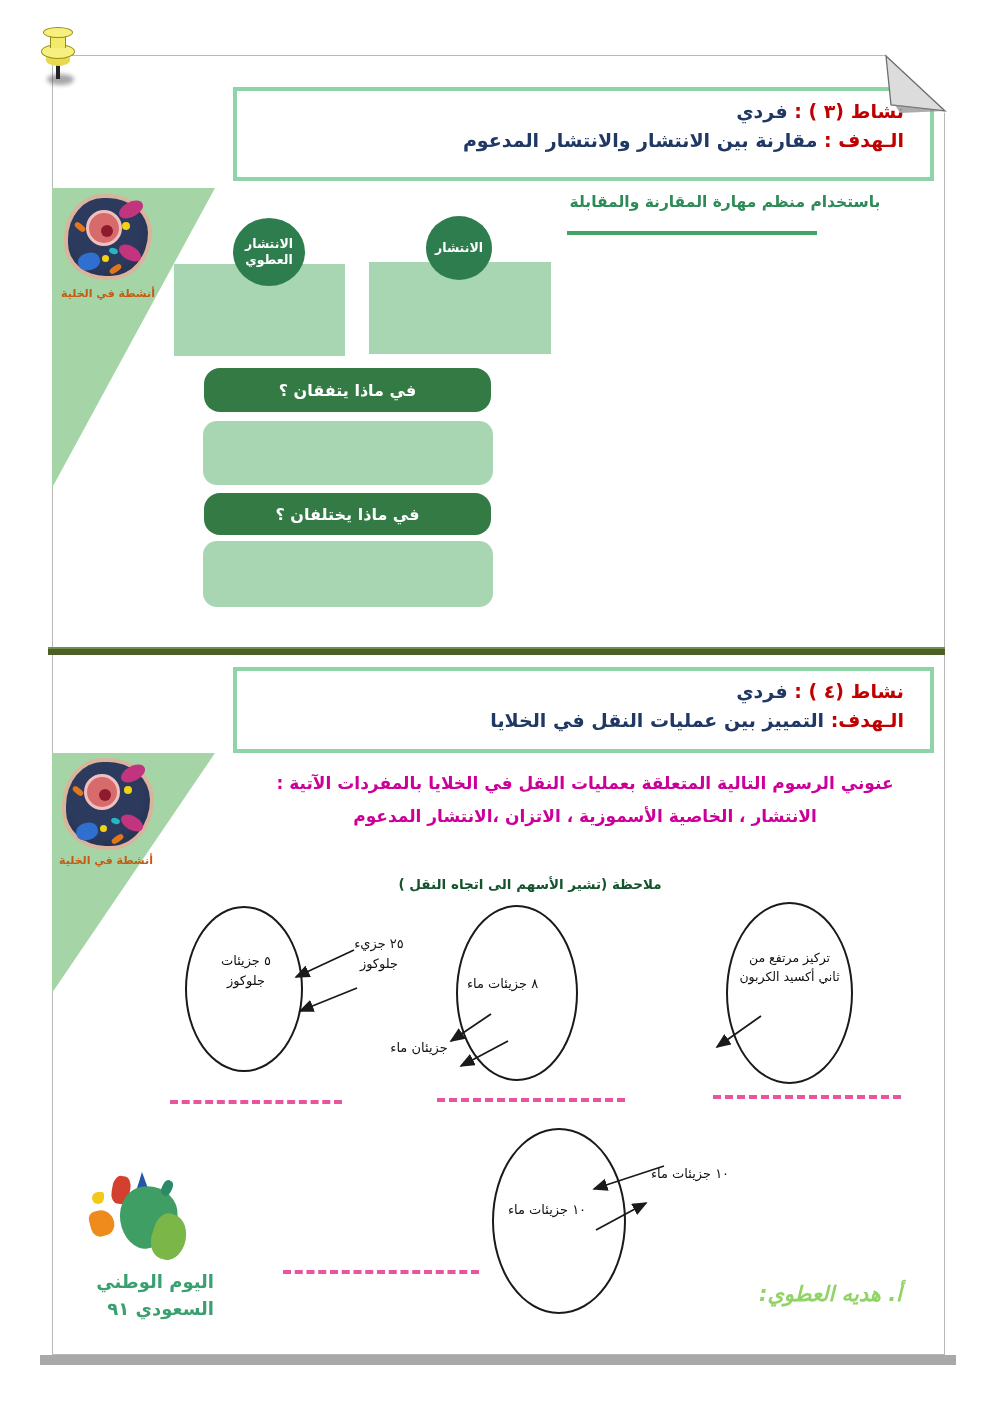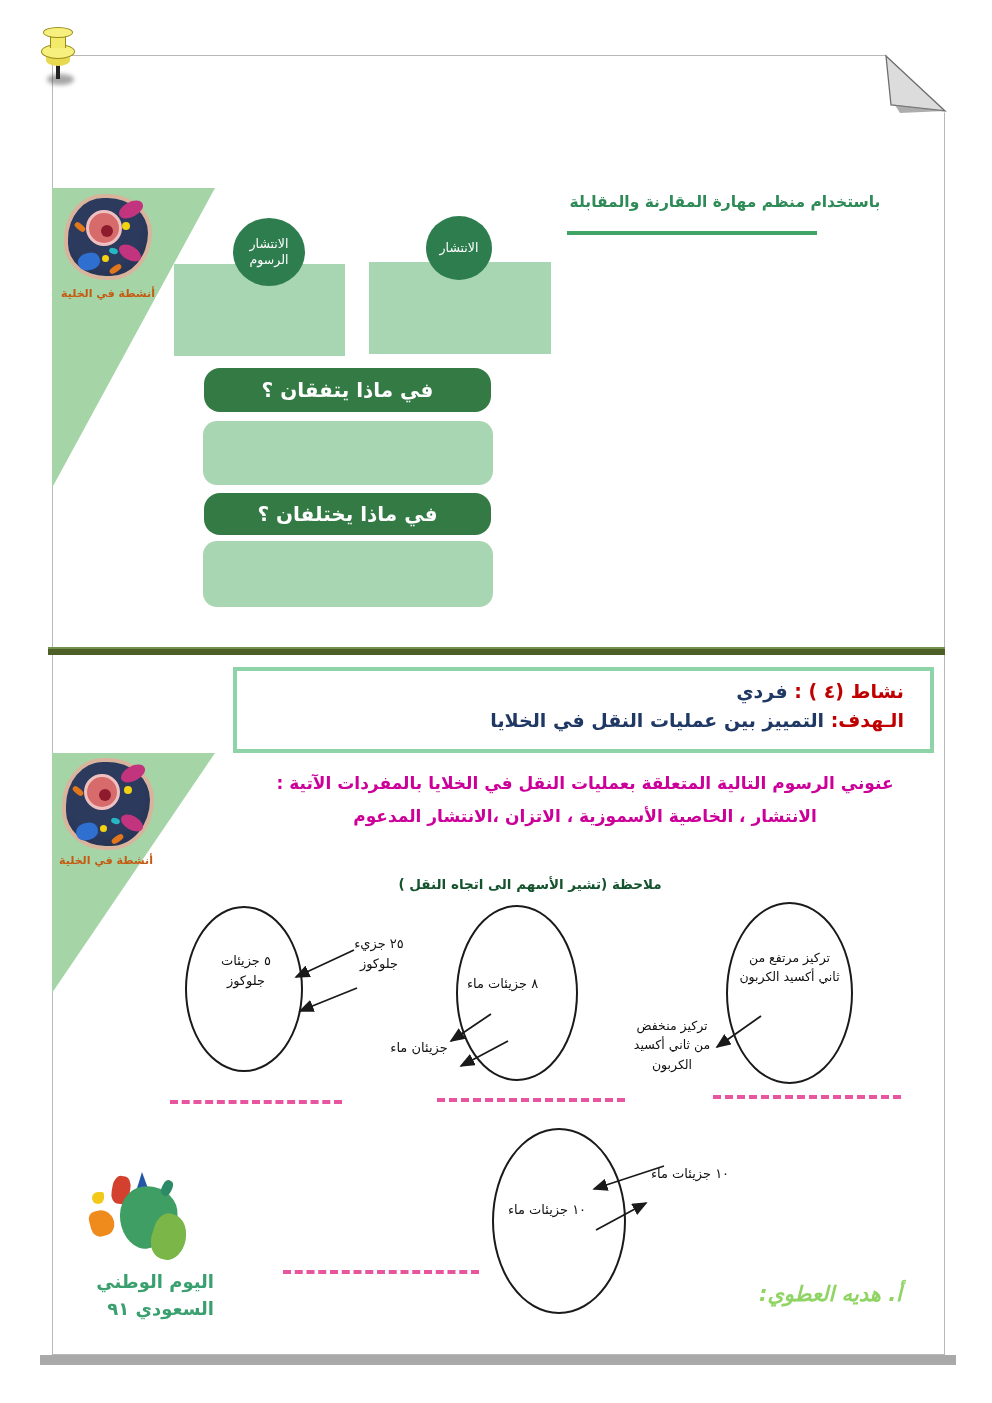--- a/index.html
+++ b/index.html
@@ -33,24 +33,24 @@
   .org-magenta2 { right:6px; bottom:16px; width:24px; height:14px; background:#c2347e; border-radius:50%; transform:rotate(30deg); }
   .org-blue { left:10px; bottom:6px; width:22px; height:17px; background:#2f6fd0; border-radius:45%; transform:rotate(-15deg); }
   .org-orange1 { left:6px; top:26px; width:12px; height:6px; background:#e2761b; border-radius:40%; transform:rotate(40deg); }
   .org-orange2 { right:26px; bottom:4px; width:13px; height:6px; background:#e2761b; border-radius:40%; transform:rotate(-35deg); }
   .org-yellow1 { right:18px; top:24px; width:8px; height:8px; background:#f3d211; border-radius:50%; }
   .org-yellow2 { left:34px; bottom:14px; width:7px; height:7px; background:#f3d211; border-radius:50%; }
   .org-cyan { right:30px; bottom:22px; width:9px; height:6px; background:#27b7c4; border-radius:50%; transform:rotate(20deg); }
   .tri-caption { width:112px; text-align:center; color:#c55a11; font-weight:bold; font-size:11px; z-index:3; }
 
   
-  .oval { background:#2e7d4f; border-radius:50%; color:#fff; font-weight:normal; text-align:center;
+  .oval { background:#2e7d4f; border-radius:50%; color:#fff; font-weight:bold; text-align:center;
           display:flex; flex-direction:column; justify-content:center; z-index:4; font-size:12.5px; line-height:1.25; }
   .cmp-rect { background:#a9d6b2; z-index:3; }
-  .q-bar { background:#337a45; border-radius:16px; color:#fff; font-weight:bold; font-size:20px;
+  .q-bar { background:#337a45; border-radius:16px; color:#fff; font-weight:bold; font-size:16px;
            display:flex; align-items:center; justify-content:center; z-index:3; }
   .ans-box { background:#a9d6b2; border-radius:14px; z-index:3; }
 
   .divider { left:48px; top:647px; width:897px; height:8px; background:linear-gradient(180deg,#72904c 0 30%,#4d5f26 30% 100%); z-index:3; }
 
   
   .instr { left:250px; width:670px; text-align:center; color:#cc0099; font-weight:bold; font-size:17px; z-index:3; }
   .note-blue { left:380px; top:876px; width:300px; text-align:center; color:#14532d; font-weight:bold; font-size:13.5px; z-index:3; }
 
   .cellcircle { background:#fff; border:2px solid #1a1a1a; border-radius:50%; z-index:3; }
@@ -95,20 +95,30 @@
 
   <div class="abs pushpin">
     <span class="pin-shadow"></span>
     <span class="pin-stem"></span>
     <span class="pin-cone"></span>
     <span class="pin-base"></span>
     <span class="pin-neck"></span>
     <span class="pin-top"></span>
   </div>
 
+  <div class="abs act-box rtl" style="top:87px; height:94px;">
+    <div>
+      <span class="t-red">نشاط (٣ ) :</span>
+      <span class="t-navy">فردي</span>
+    </div>
+    <div>
+      <span class="t-red">الـهدف :</span>
+      <span class="t-navy">مقارنة بين الانتشار والانتشار المدعوم</span>
+    </div>
+  </div>
 
   <div class="abs method-note rtl">باستخدام منظم مهارة المقارنة والمقابلة</div>
   <div class="abs method-underline"></div>
 
   <div class="abs tri" style="left:52px; top:188px; height:300px;"></div>
   <div class="abs cell-blob" style="left:64px; top:194px;">
     <span class="organelle nucleus">
         <span class="organelle nucleolus"></span>
       </span>
     <span class="organelle org-magenta1"></span>
@@ -119,21 +129,21 @@
     <span class="organelle org-yellow1"></span>
     <span class="organelle org-yellow2"></span>
     <span class="organelle org-cyan"></span>
   </div>
   <div class="abs tri-caption rtl" style="left:52px; top:287px;">أنشطة في الخلية</div>
 
   <div class="abs cmp-rect" style="left:174px; top:264px; width:171px; height:92px;"></div>
   <div class="abs cmp-rect" style="left:369px; top:262px; width:182px; height:92px;"></div>
   <div class="abs oval rtl" style="left:233px; top:218px; width:72px; height:68px;">
     <span>الانتشار</span>
-    <span>الرسوم</span>
+    <span>العطوي</span>
   </div>
   <div class="abs oval rtl" style="left:426px; top:216px; width:66px; height:64px;">
     <span>الانتشار</span>
   </div>
 
   <div class="abs q-bar rtl" style="left:204px; top:368px; width:287px; height:44px;">
     <span>في ماذا يتفقان ؟</span>
   </div>
   <div class="abs ans-box" style="left:203px; top:421px; width:290px; height:64px;"></div>
   <div class="abs q-bar rtl" style="left:204px; top:493px; width:287px; height:42px;">
@@ -192,24 +202,20 @@
     <div>٨ جزيئات ماء</div>
   </div>
   <div class="abs diag-label rtl" style="left:378px; top:1038px; width:82px;">
     <div>جزيئان ماء</div>
   </div>
 
   <div class="abs diag-label small rtl" style="left:732px; top:948px; width:115px;">
     <div>تركيز مرتفع من</div>
     <div>ثاني أكسيد الكربون</div>
   </div>
-  <div class="abs diag-label small rtl" style="left:616px; top:1016px; width:112px;">
-    <div>تركيز منخفض</div>
-    <div>من ثاني أكسيد الكربون</div>
-  </div>
 
   <div class="abs diag-label rtl" style="left:636px; top:1164px; width:108px;">
     <div>١٠ جزيئات ماء</div>
   </div>
   <div class="abs diag-label rtl" style="left:498px; top:1200px; width:98px;">
     <div>١٠ جزيئات ماء</div>
   </div>
 
   <div class="abs dash-blank" style="left:170px; top:1100px; width:172px;"></div>
   <div class="abs dash-blank" style="left:437px; top:1098px; width:188px;"></div>

